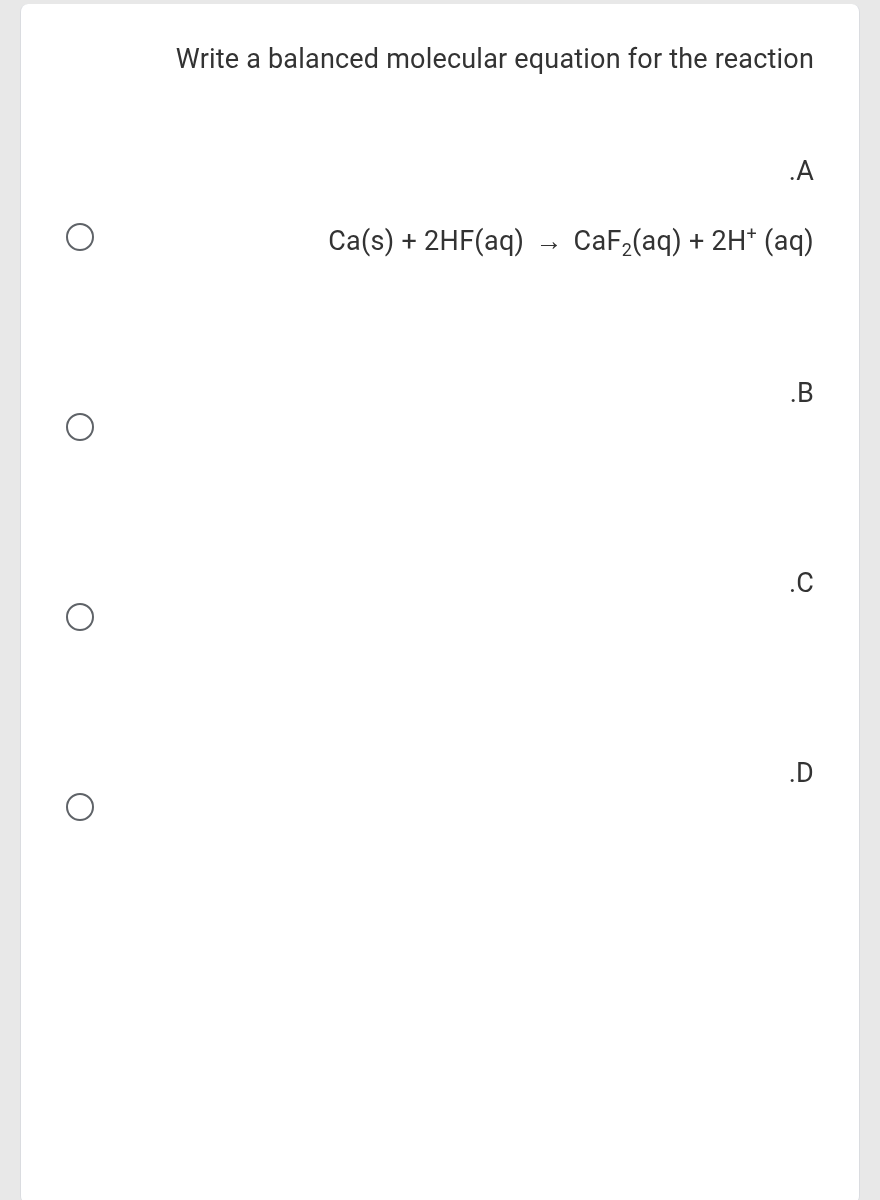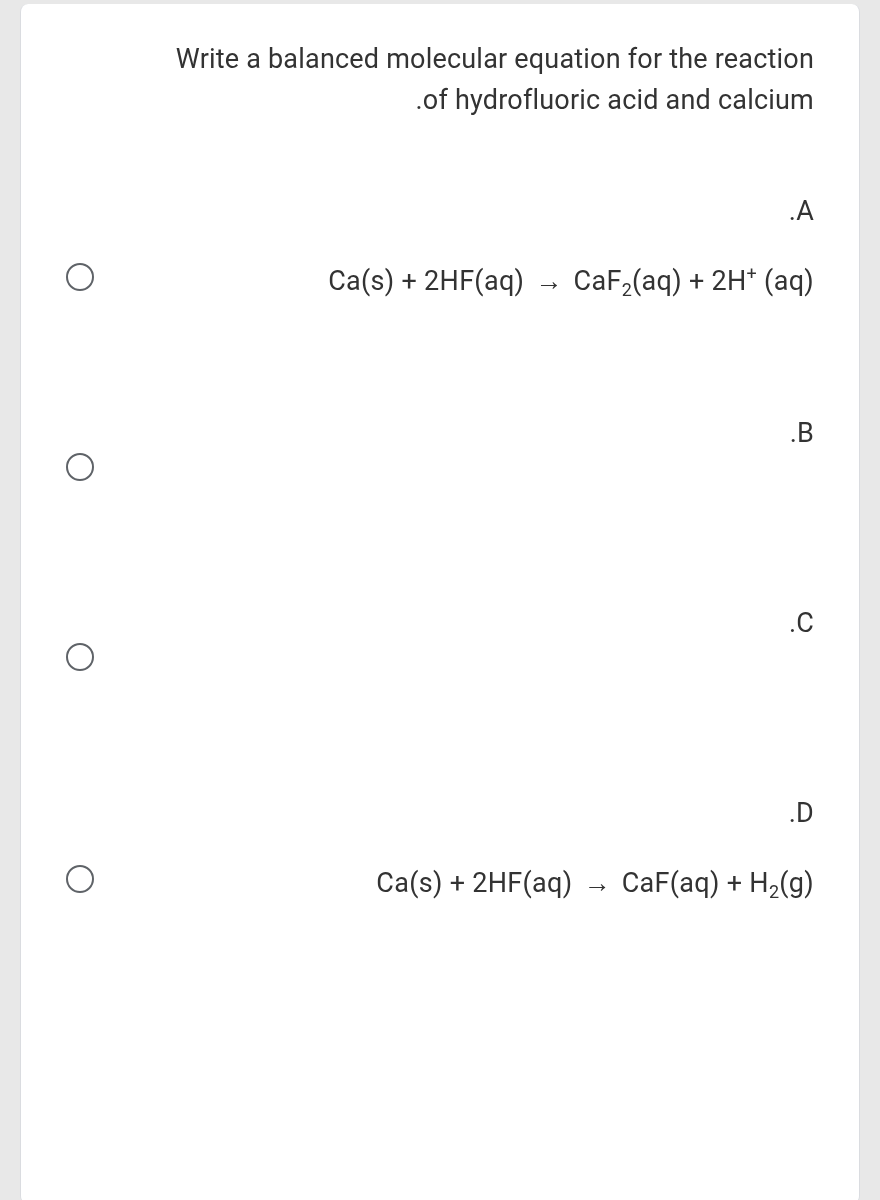--- a/index.html
+++ b/index.html
@@ -73,21 +73,20 @@
     padding: 0 4px;
   }
 </style>
 </head>
 <body>
 
 <div class="card">
 
   <div class="question-text">
     <span>Write a balanced molecular equation for the reaction</span><br>
-    <span>.of hydrofluoric acid and calcium</span>
   </div>
 
   <div class="option">
     <div class="radio-outer"></div>
     <div class="option-body">
       <div class="opt-letter">.A</div>
       <div class="equation">
         <span>Ca(s) + 2HF(aq)</span>
         <span class="arrow">→</span>
         <span>CaF</span><sub>2</sub><span>(aq) + 2H</span><sup>+</sup><span> (aq)</span>
@@ -106,21 +105,16 @@
     <div class="radio-outer"></div>
     <div class="option-body">
       <div class="opt-letter">.C</div>
     </div>
   </div>
 
   <div class="option" style="margin-bottom:40px;">
     <div class="radio-outer"></div>
     <div class="option-body">
       <div class="opt-letter">.D</div>
-      <div class="equation">
-        <span>Ca(s) + 2HF(aq)</span>
-        <span class="arrow">→</span>
-        <span>CaF(aq) + H</span><sub>2</sub><span>(g)</span>
-      </div>
     </div>
   </div>
 
 </div>
 
 </body></html>

